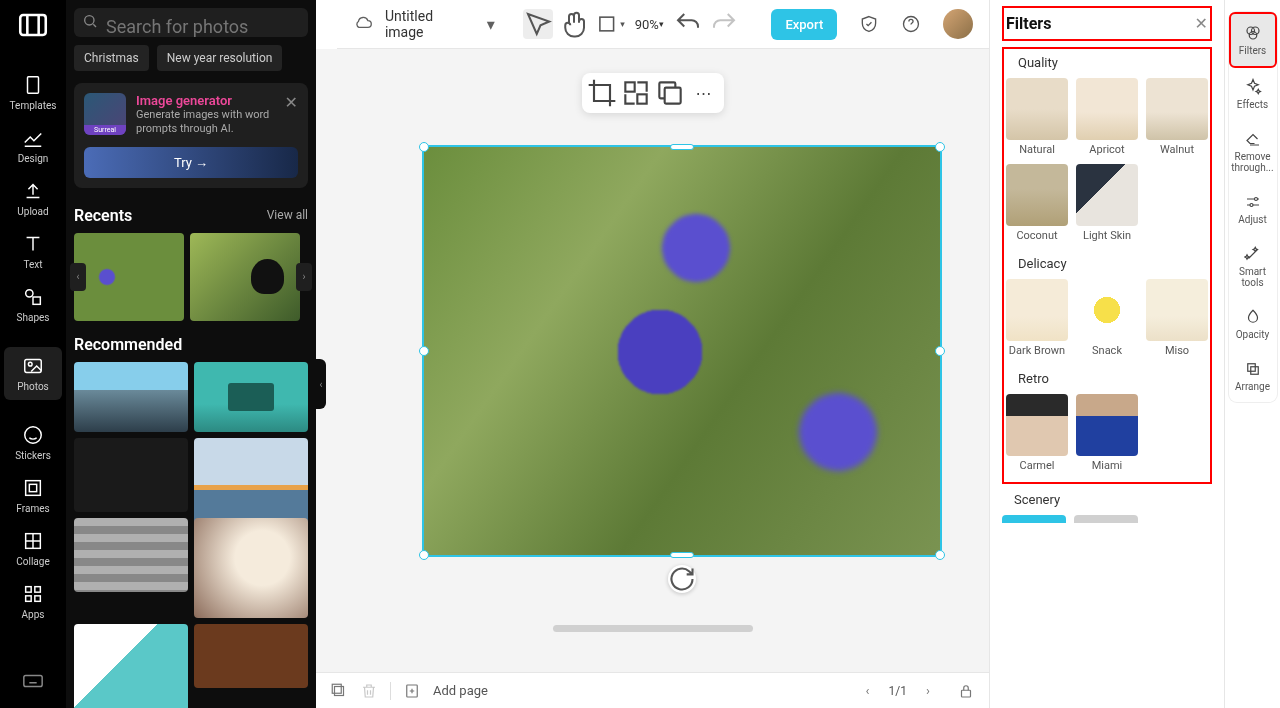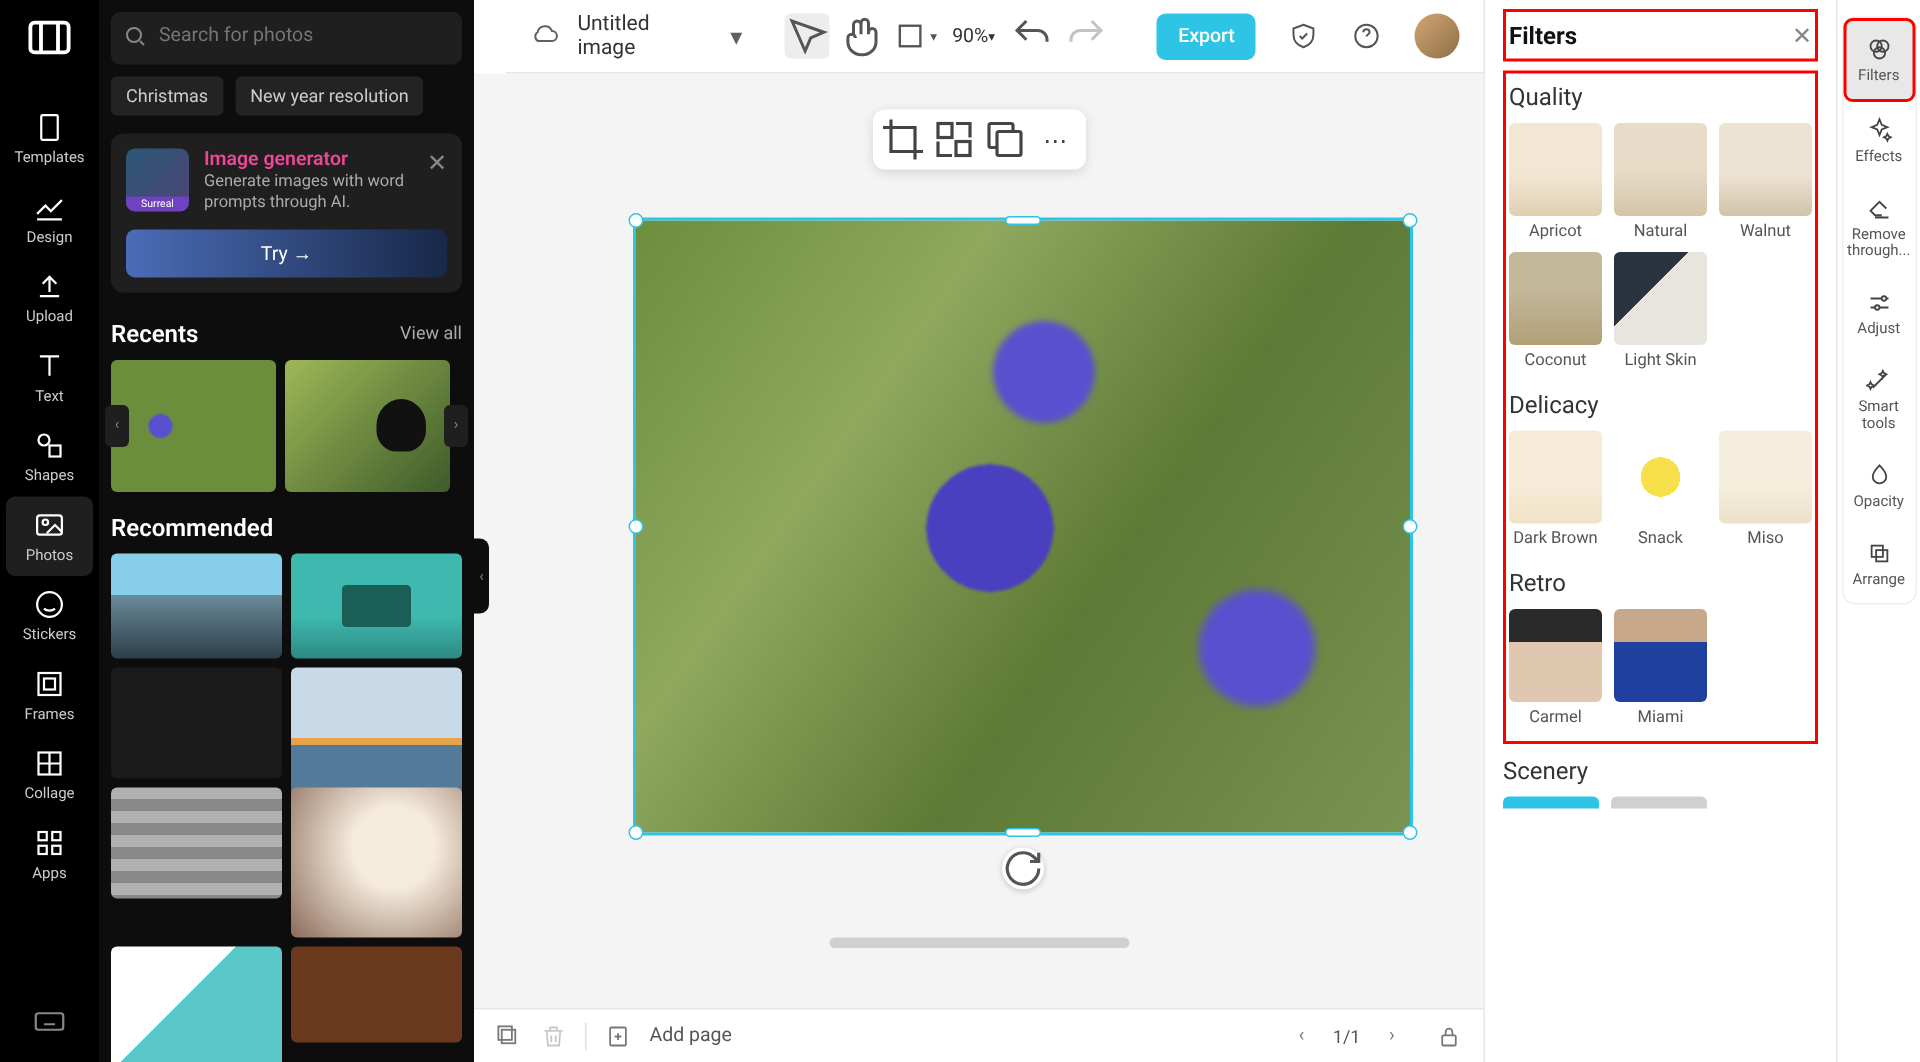--- a/index.html
+++ b/index.html
@@ -1,29 +1,29 @@
 <!DOCTYPE html>
 <html><head>
 <meta charset="utf-8">
 <style>
 * { margin: 0; padding: 0; box-sizing: border-box; font-family: -apple-system, BlinkMacSystemFont, "Segoe UI", Roboto, sans-serif; }
 body { width: 1280px; height: 708px; overflow: hidden; display: flex; flex-direction: column; background: #fff; }
 .top { display: flex; height: 708px; }
 .far-left { width: 66px; background: #000; display: flex; flex-direction: column; align-items: center; padding-top: 8px; }
 .logo { width: 34px; height: 34px; display: flex; align-items: center; justify-content: center; margin-bottom: 24px; }
 .fl-item { width: 100%; display: flex; flex-direction: column; align-items: center; gap: 4px; padding: 8px 0; cursor: pointer; }
-.fl-item.active { background: #1f1f1f; border-radius: 6px; margin: 0 4px; width: calc(100% - 8px); }
+.fl-item.active { background: #1f1f1f; border-radius: 6px; margin: 16px 4px; width: calc(100% - 8px); }
 .fl-icon { width: 22px; height: 22px; color: #fff; display: flex; align-items: center; justify-content: center; }
 .fl-label { font-size: 10px; color: #ccc; }
 .far-left .spacer { flex: 1; }
 .fl-bottom { width: 22px; height: 22px; color: #888; margin-bottom: 16px; }
 
 .left-panel { width: 250px; background: #0d0d0d; display: flex; flex-direction: column; padding: 0 8px; overflow: hidden; }
 .search-wrap { position: relative; margin: 8px 0; }
-.search { width: 100%; background: #1f1f1f; border: none; border-radius: 6px; padding: 8px 8px 12px 32px; color: #eab308; font-size: 13px; }
+.search { width: 100%; background: #1f1f1f; border: none; border-radius: 6px; padding: 8px 8px 0 32px; color: #eab308; font-size: 18px; }
 .search-icon { position: absolute; left: 8px; top: 50%; transform: translateY(-50%); color: #888; }
 .chips { display: flex; gap: 8px; margin-bottom: 12px; }
 .chip { background: #232323; color: #ccc; font-size: 12px; padding: 6px 10px; border-radius: 4px; }
 .promo { background: #1f1f1f; border-radius: 8px; padding: 10px; position: relative; margin-bottom: 12px; }
 .promo-x { position: absolute; top: 10px; right: 10px; color: #888; cursor: pointer; }
 .promo-row { display: flex; gap: 10px; align-items: flex-start; }
 .promo-avatar { width: 42px; height: 42px; border-radius: 6px; background: linear-gradient(135deg,#2b5876,#4e4376); position: relative; overflow: hidden; flex-shrink: 0; }
 .promo-badge { position: absolute; bottom: 0; left: 0; right: 0; background: #6f42c1; font-size: 7px; text-align: center; color: #fff; padding: 1px; }
 .promo-title { font-size: 13px; font-weight: 600; color: #ec4899; }
 .promo-sub { font-size: 11px; color: #aaa; line-height: 1.3; }
@@ -85,21 +85,21 @@
 .ft-page { font-size: 12px; color: #555; }
 .ft-scroll { position: absolute; bottom: 40px; left: 50%; transform: translateX(-50%); width: 200px; height: 7px; background: #d0d0d0; border-radius: 4px; }
 
 .filters-panel { width: 235px; background: #fff; border-left: 1px solid #e6e6e6; padding: 12px; overflow-y: auto; position: relative; }
 .red-hl-head { border: 2px solid #f00; padding: 6px 0 6px 0; margin: -6px 0 6px 0; }
 .filters-head { display: flex; justify-content: space-between; align-items: center; padding: 0 2px; }
 .filters-title { font-size: 16px; font-weight: 700; color: #111; }
 .filters-x { color: #888; cursor: pointer; font-size: 16px; }
 .red-hl-body { border: 2px solid #f00; padding: 6px 2px; margin-bottom: 8px; }
 .fcat { margin-bottom: 14px; }
-.fcat-title { font-size: 16px; color: #333; margin-bottom: 8px; }
+.fcat-title { font-size: 13px; color: #333; margin-bottom: 8px; margin-left: 12px; }
 .fgrid { display: grid; grid-template-columns: repeat(3, 1fr); gap: 8px; }
 .fitem { display: flex; flex-direction: column; align-items: center; gap: 3px; cursor: pointer; }
 .fthumb { width: 100%; aspect-ratio: 1; border-radius: 4px; }
 .flabel { font-size: 11px; color: #555; text-align: center; white-space: nowrap; }
 .th-natural { background: linear-gradient(180deg,#e8dcc8 50%,#d4c5a8); }
 .th-apricot { background: linear-gradient(180deg,#f2e6d5 55%,#e0cfb0); }
 .th-walnut { background: linear-gradient(180deg,#ede3d3 55%,#cfc3a8); }
 .th-coconut { background: linear-gradient(180deg,#c4b89a 40%,#b0a077); }
 .th-lightskin { background: linear-gradient(135deg,#2a3340 40%,#e8e4de 40%); }
 .th-snack { background: radial-gradient(circle at 50% 50%,#f7e04a 30%,#fff 30%); }
@@ -415,26 +415,26 @@
       <div class="filters-head">
         <span class="filters-title">Filters</span>
         <span class="filters-x">✕</span>
       </div>
     </div>
     <div class="red-hl-body">
       <div class="fcat">
         <div class="fcat-title">Quality</div>
         <div class="fgrid">
           <div class="fitem">
+              <div class="fthumb th-natural"></div>
+              <span class="flabel">Natural</span>
+            </div>
+          <div class="fitem">
               <div class="fthumb th-apricot"></div>
               <span class="flabel">Apricot</span>
-            </div>
-          <div class="fitem">
-              <div class="fthumb th-natural"></div>
-              <span class="flabel">Natural</span>
             </div>
           <div class="fitem">
               <div class="fthumb th-walnut"></div>
               <span class="flabel">Walnut</span>
             </div>
           <div class="fitem">
               <div class="fthumb th-coconut"></div>
               <span class="flabel">Coconut</span>
             </div>
           <div class="fitem">

